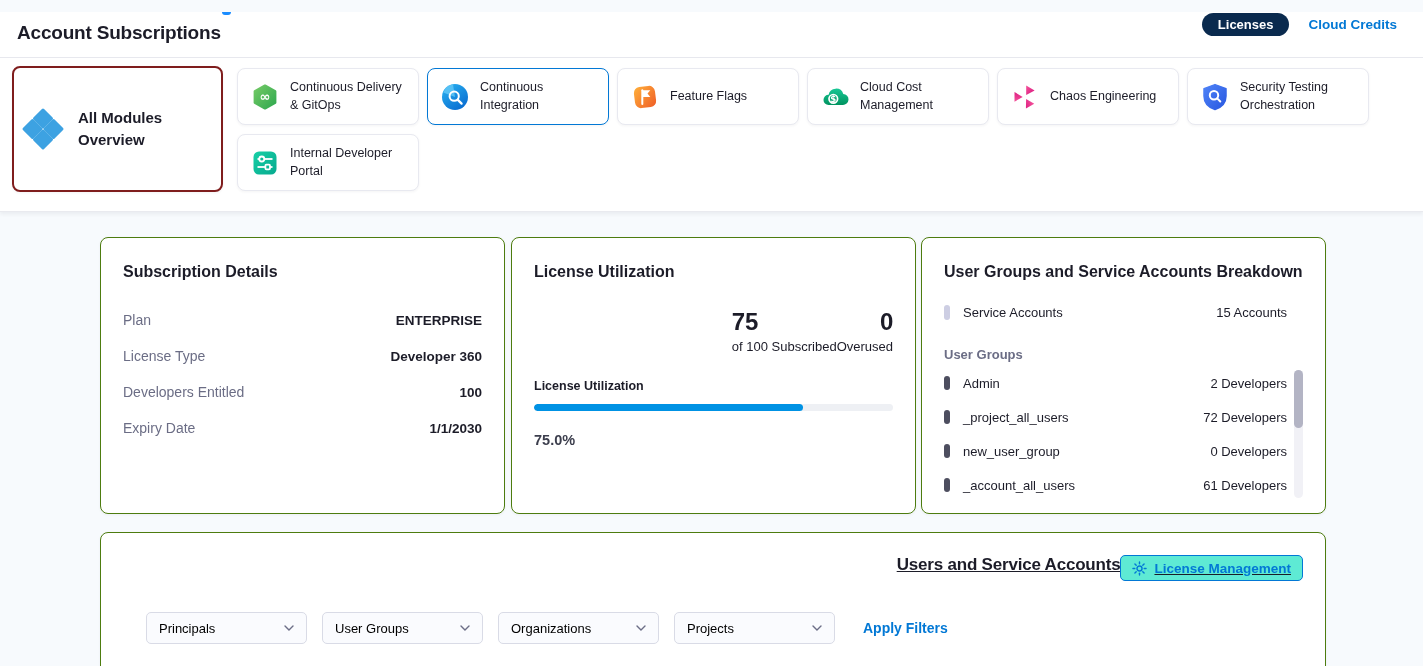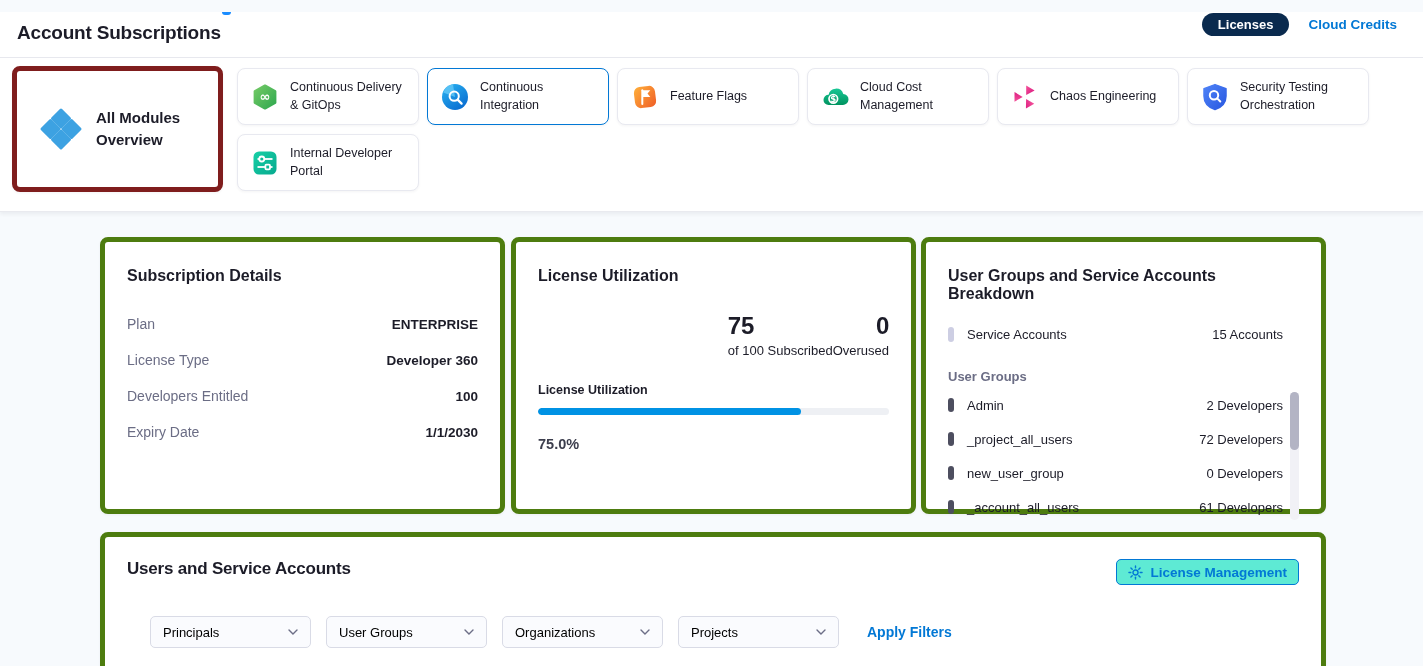--- a/index.html
+++ b/index.html
@@ -13,31 +13,31 @@
   
   .topbar { position:absolute; top:12px; left:0; right:0; height:46px; background:#fff; border-bottom:1px solid #e7e8ee; z-index:5; }
   .page-title { position:absolute; left:17px; top:10px; font-size:19px; font-weight:700; color:#1c1c28; letter-spacing:-.2px; }
   .clip-mark { position:absolute; left:222px; top:0; width:9px; height:3px; background:#1a8cff; border-radius:0 0 3px 3px; }
   .topbar-right { position:absolute; right:26px; top:1px; display:flex; align-items:center; gap:19px; }
   .pill-btn { background:#0a2a4e; color:#fff; border:none; border-radius:999px; height:23px; line-height:23px; padding:0 16px; font-size:13px; font-weight:600; font-family:inherit; cursor:pointer; }
   .link-btn { color:#0278d5; font-size:13.5px; font-weight:600; cursor:pointer; background:none; border:none; font-family:inherit; }
 
   
   .module-band { position:absolute; top:46px; left:0; right:0; height:166px; background:#fff; border-bottom:1px solid #e9eaef; box-shadow:0 2px 4px rgba(40,41,61,.07); z-index:4; }
-  .overview-card { position:absolute; left:12px; top:20px; width:211px; height:126px; background:#fff; border:5px solid #7f1d1d; border-radius:8px; box-shadow:0 1px 3px rgba(40,41,61,.05); display:flex; align-items:center; padding-left:22px; gap:13px; cursor:pointer; }
+  .overview-card { position:absolute; left:12px; top:20px; width:211px; height:126px; background:#fff; border:2px solid #7f1d1d; border-radius:8px; box-shadow:0 1px 3px rgba(40,41,61,.05); display:flex; align-items:center; padding-left:7px; gap:13px; cursor:pointer; }
   .overview-label { width:94px; font-size:15px; font-weight:700; line-height:1.5; color:#1c1c28; }
   .modules-grid { position:absolute; left:237px; top:22px; display:flex; flex-direction:column; gap:9px; }
   .modules-row { display:flex; gap:8px; }
   .module-card { width:182px; height:57px; background:#fff; border:1px solid #e8e9f0; border-radius:8px; box-shadow:0 1px 3px rgba(40,41,61,.05); display:flex; align-items:center; gap:11px; padding:0 8px 0 13px; cursor:pointer; }
   .module-card.selected { border:1.5px solid #0278d5; }
   .module-label { font-size:12.5px; font-weight:500; line-height:1.4; color:#1c1c28; }
   .micon { flex:0 0 28px; width:28px; height:28px; }
 
   
-  .card { position:absolute; background:#fff; border:5px solid #4d7c0f; border-radius:8px; box-shadow:0 1px 3px rgba(40,41,61,.05); }
+  .card { position:absolute; background:#fff; border:1px solid #4d7c0f; border-radius:8px; box-shadow:0 1px 3px rgba(40,41,61,.05); }
   .card-title { font-size:16px; font-weight:700; color:#1c1c28; }
   #card-subscription { left:100px; top:237px; width:405px; height:277px; padding:25px 22px; }
   #card-utilization  { left:511px; top:237px; width:405px; height:277px; padding:25px 22px; }
   #card-breakdown    { left:921px; top:237px; width:405px; height:277px; padding:25px 22px; }
   #card-users        { left:100px; top:532px; width:1226px; height:180px; padding:22px; }
 
   
   .sub-rows { margin-top:21px; }
   .sub-row { display:flex; justify-content:space-between; align-items:center; height:36px; }
   .sub-label { font-size:14px; color:#6b6d85; }
@@ -61,21 +61,21 @@
   .bd-label { flex:1; font-size:13px; color:#1c1c28; }
   .bd-value { font-size:13px; color:#1c1c28; }
   .ug-heading { margin-top:27px; font-size:13px; font-weight:700; color:#6b6d85; }
   .ug-list { position:relative; margin-top:4px; padding-right:16px; }
   .ug-row { display:flex; align-items:center; height:34px; }
   .ug-row .marker { height:14px; }
   .scroll-track { position:absolute; top:4px; right:0; width:9px; height:128px; background:#f1f1f6; border-radius:5px; }
   .scroll-thumb { position:absolute; top:0; left:0; width:9px; height:58px; background:#b3b4c4; border-radius:5px; cursor:pointer; }
 
   
-  .users-head { display:flex; justify-content:space-between; align-items:flex-start; }
+  .users-head { display:flex; justify-content:flex-end; align-items:flex-start;text-decoration:underline; }
   .users-title { font-size:17px; font-weight:700; letter-spacing:-.2px; }
   .lm-btn { display:flex; align-items:center; gap:7px; border:1px solid #0278d5; color:#0278d5; background:#5eead4; border-radius:5px; height:26px; padding:0 11px; font-size:13.5px; font-weight:600; font-family:inherit; cursor:pointer; }
   .filters { display:flex; align-items:center; margin-top:31px; margin-left:23px; gap:15px; }
   .dropdown { width:161px; height:32px; border:1px solid #d9dbe6; border-radius:5px; background:#fafbfe; display:flex; align-items:center; justify-content:space-between; padding:0 12px; font-size:13px; font-weight:500; color:#000000; cursor:pointer; }
   .apply-link { margin-left:13px; font-size:14px; font-weight:700; color:#0278d5; background:none; border:none; font-family:inherit; cursor:pointer; }
 </style>
 </head>
 <body>
 
 <header class="topbar">

